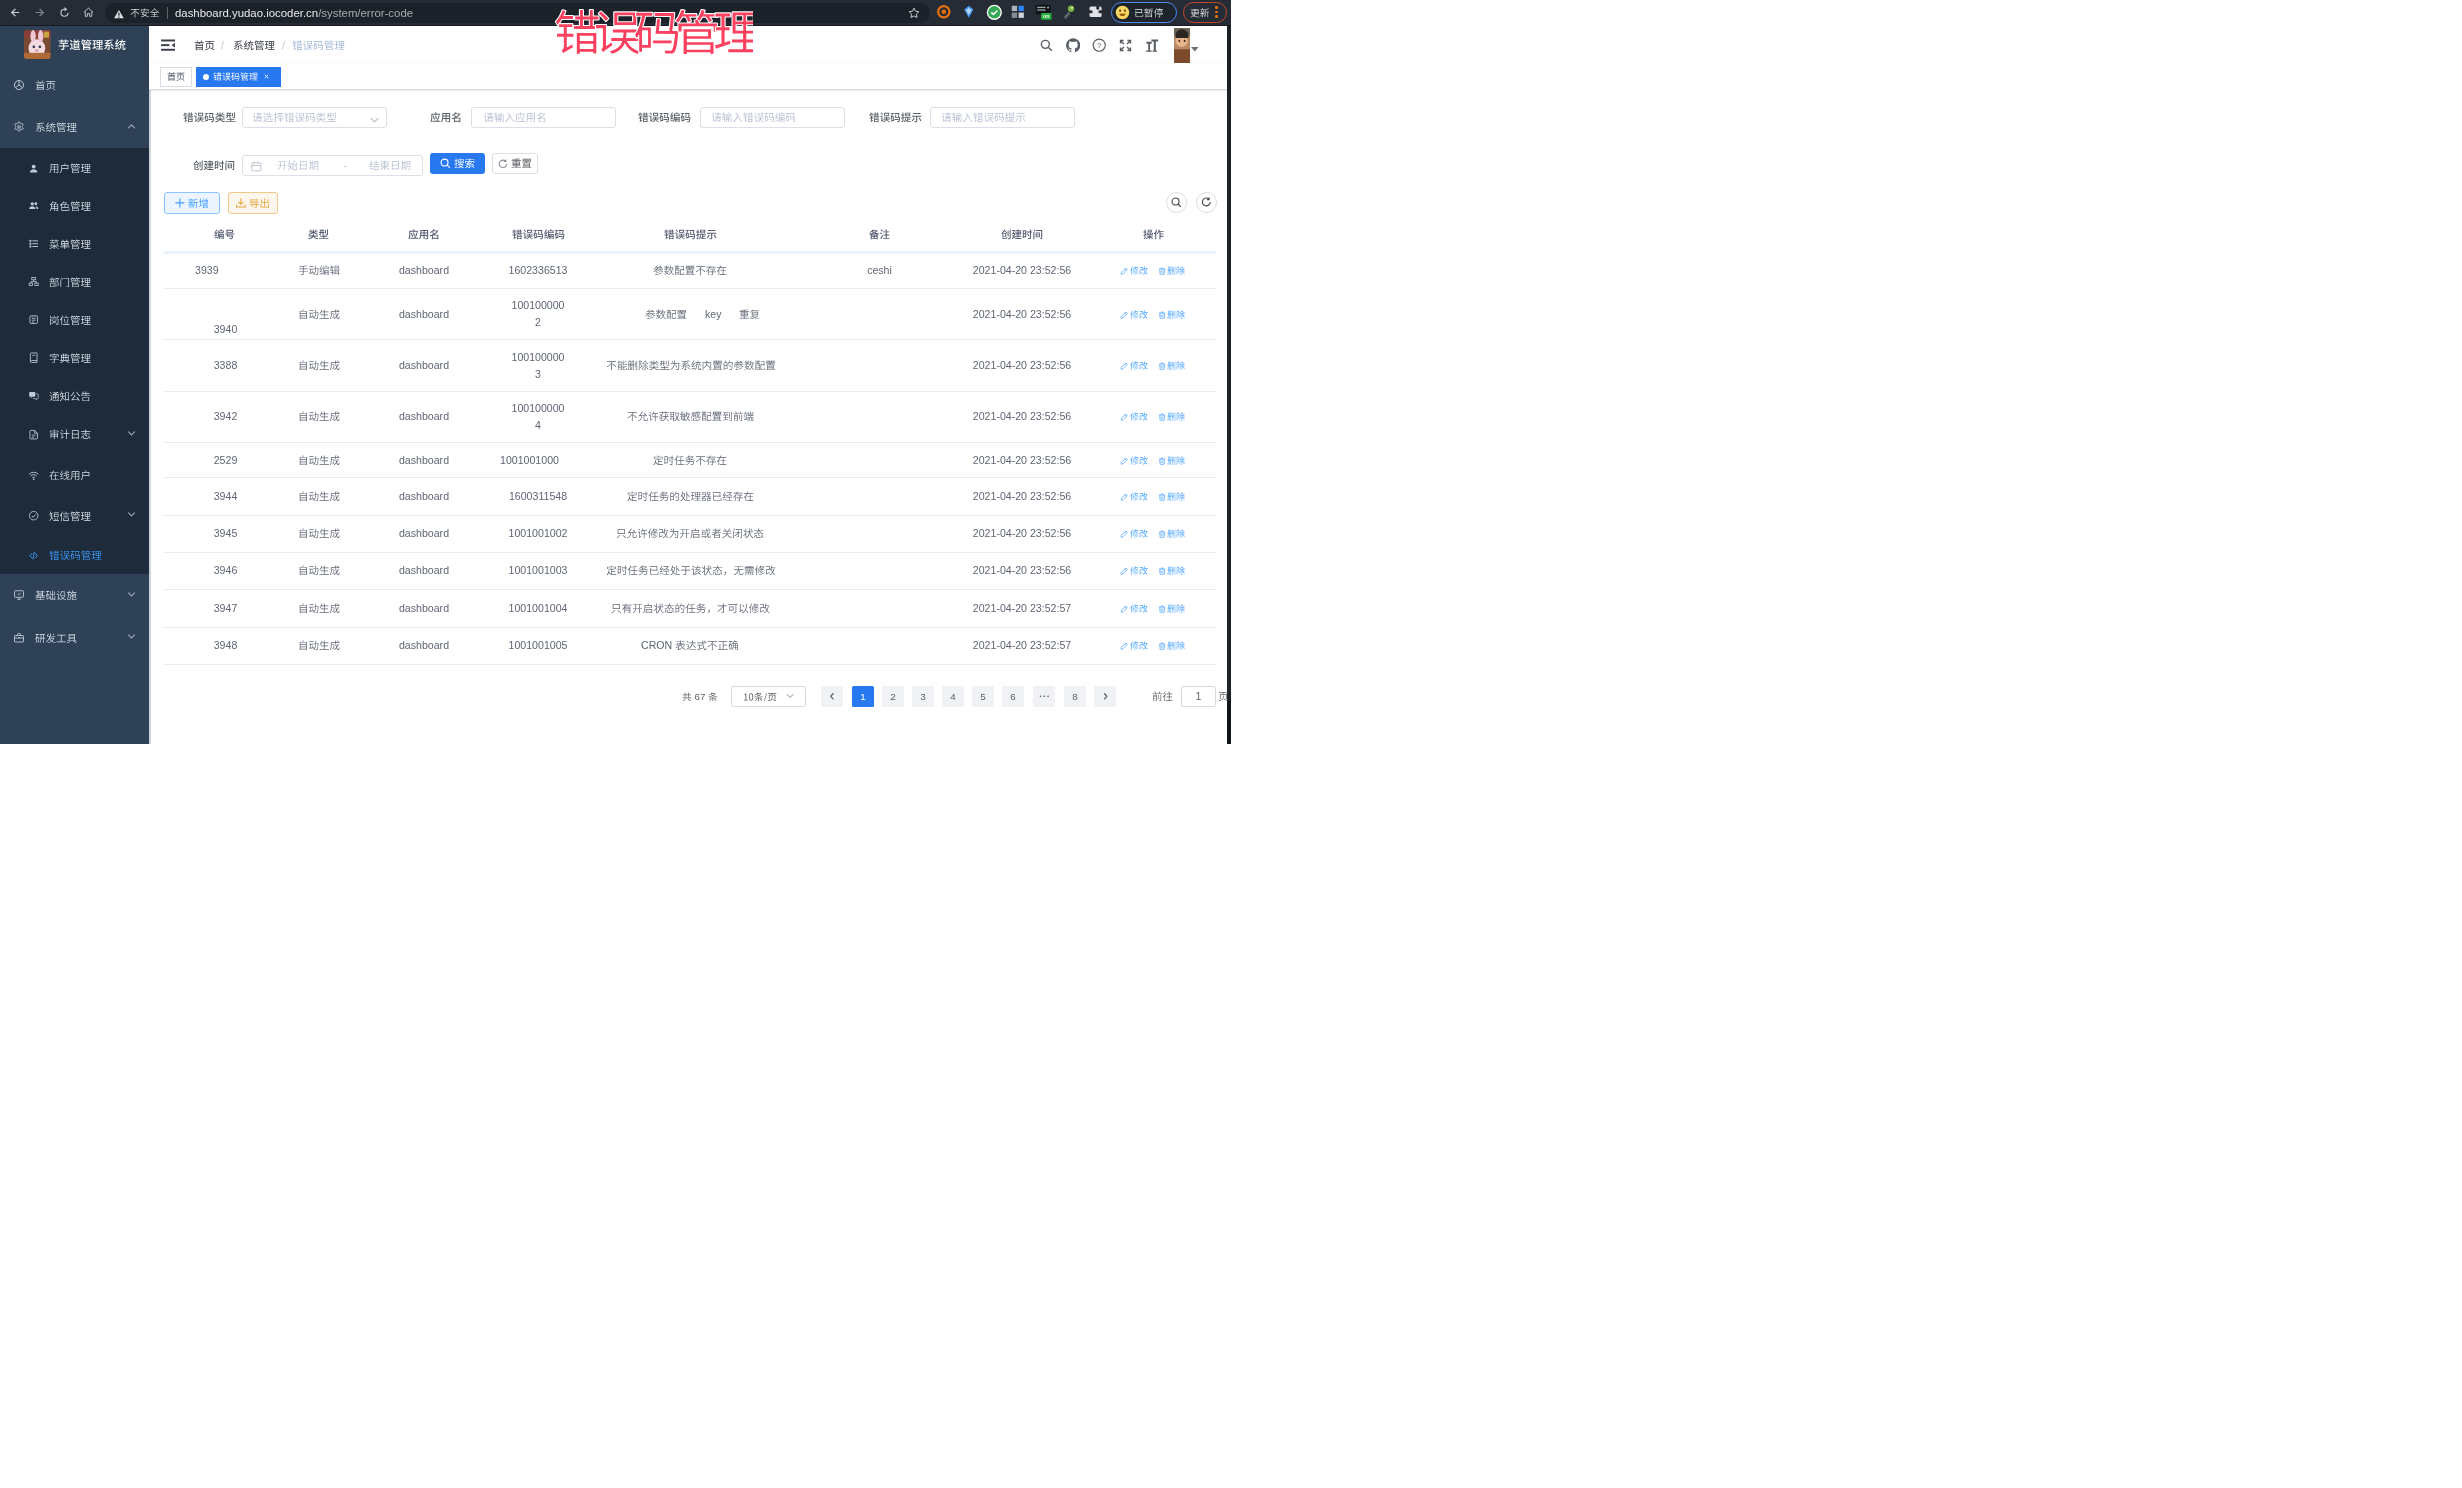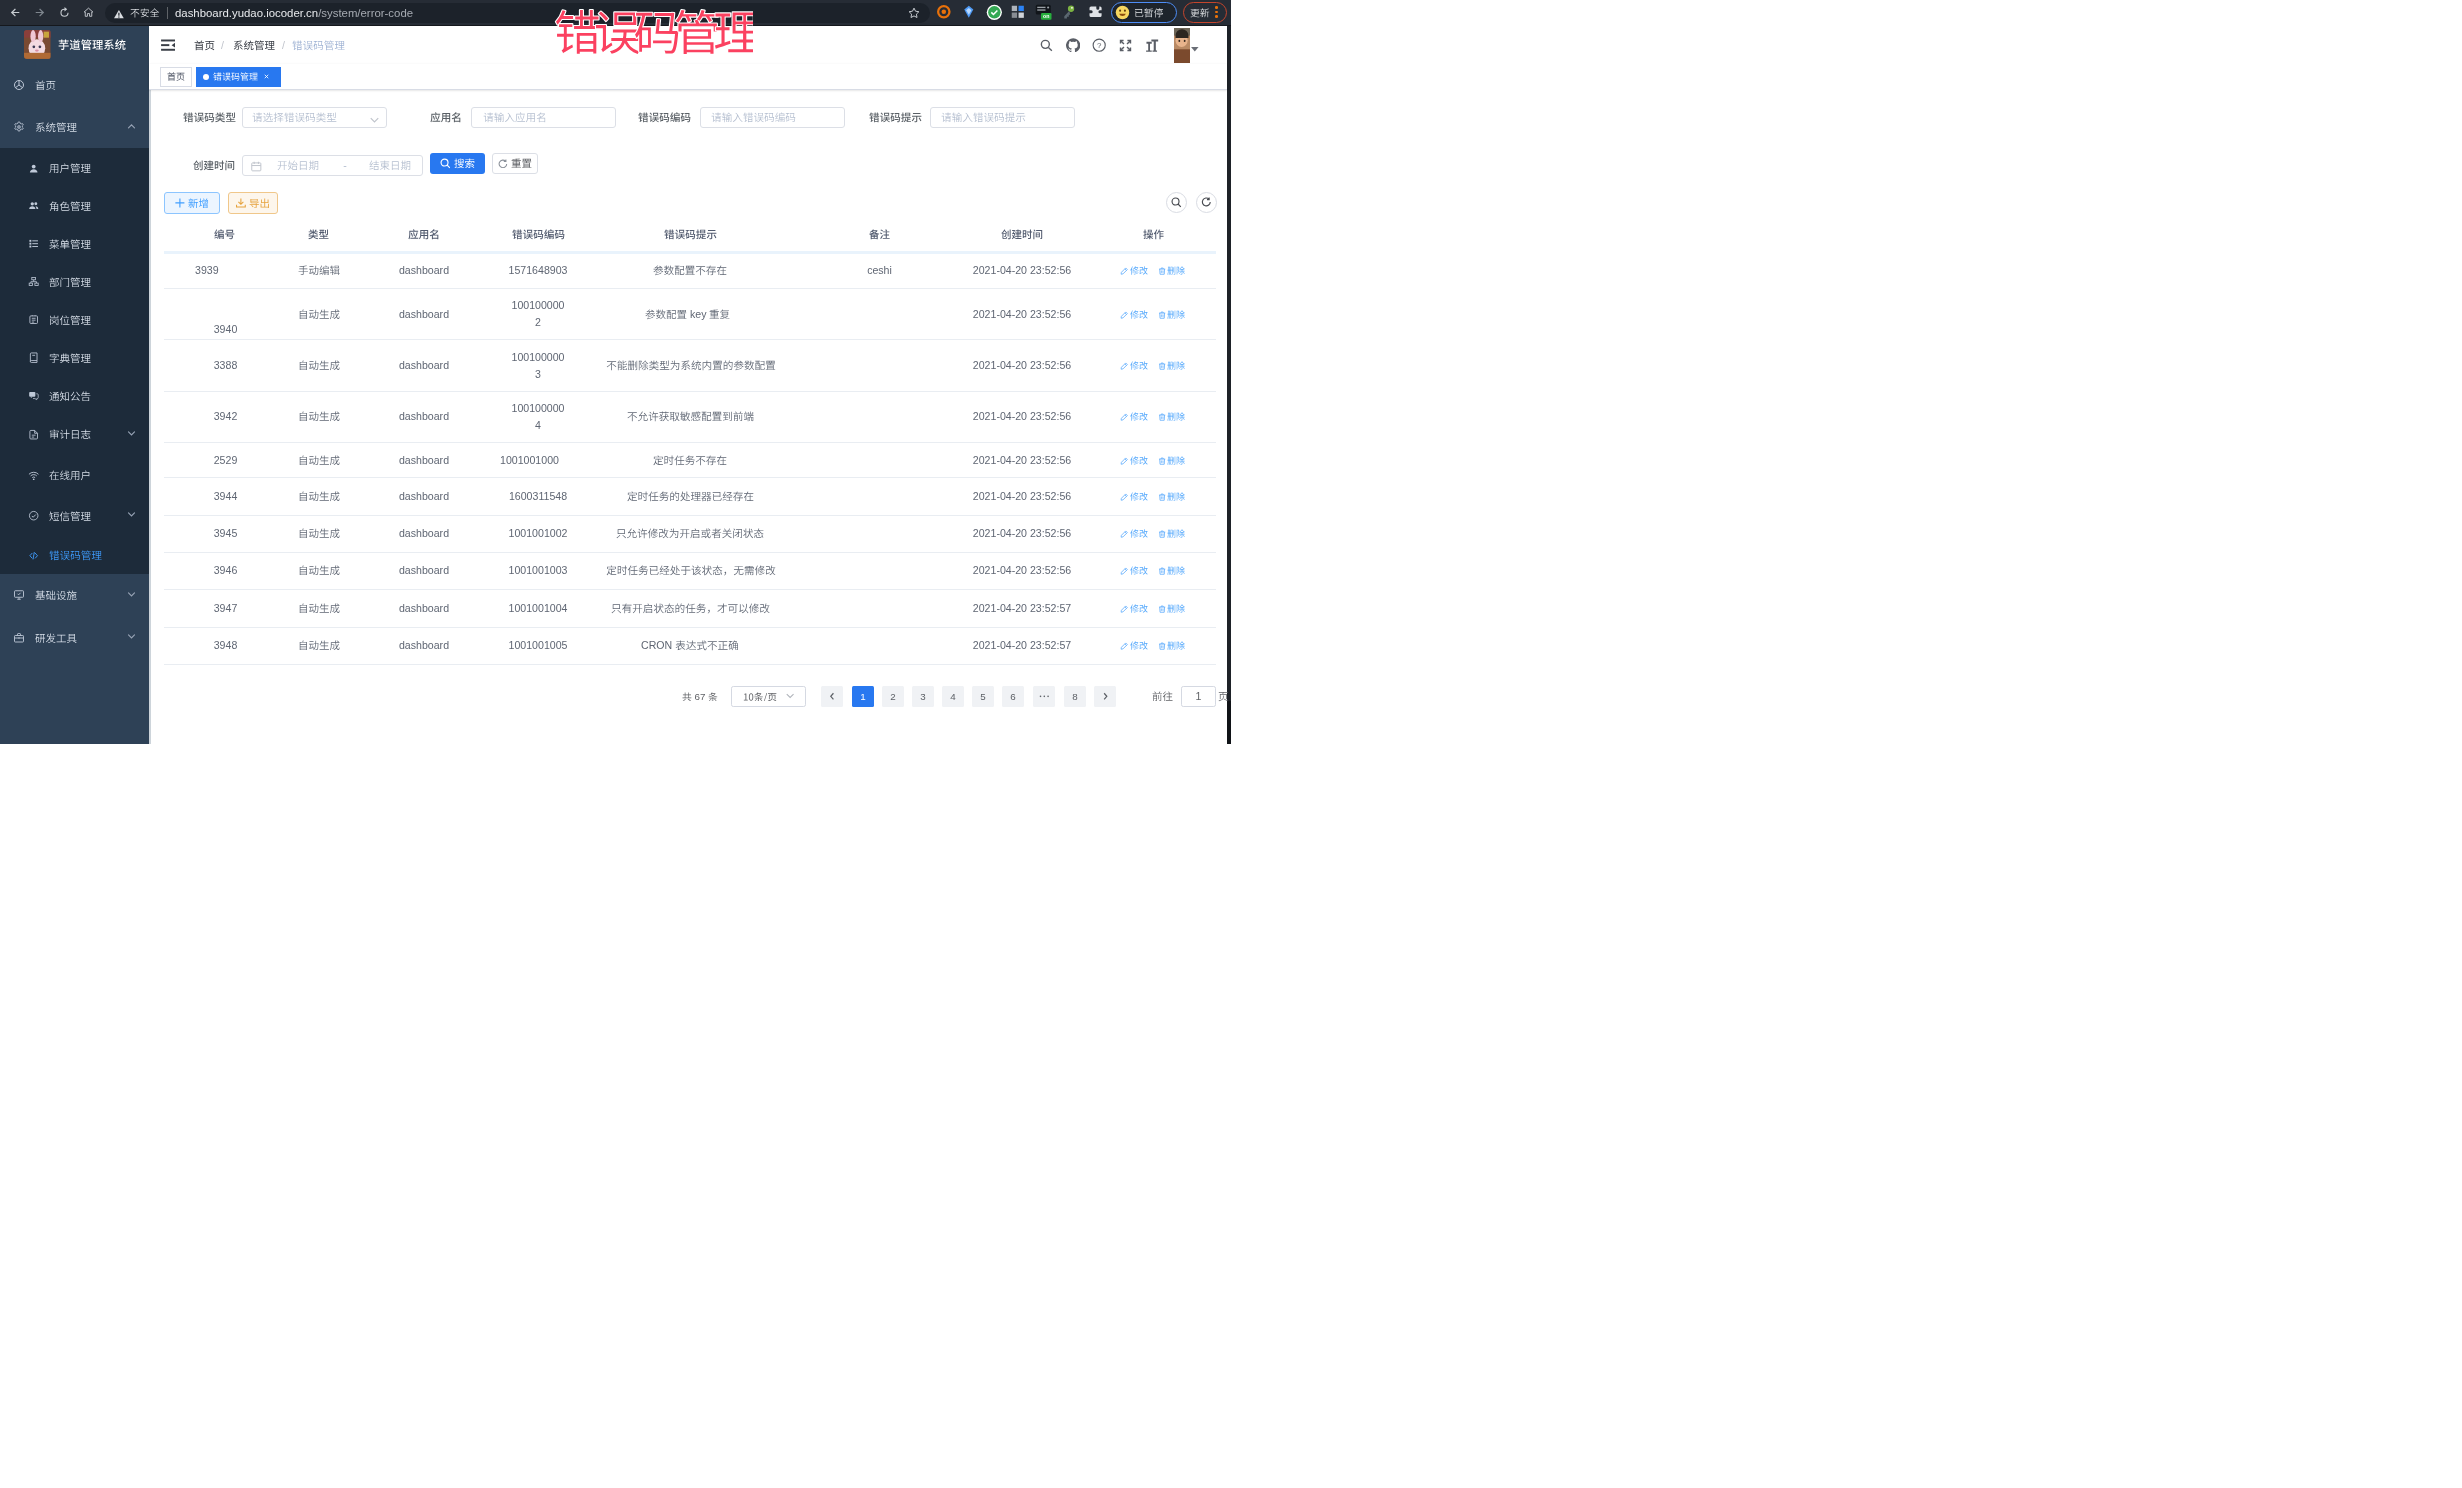--- a/index.html
+++ b/index.html
@@ -735,21 +735,21 @@
       <svg width="42" height="10.6" viewBox="0 -880 4000 1000" style="flex:none">
         <g transform="scale(1,-1)" fill="#5f6673">
           <use href="#q109" x="0"></use>
           <use href="#q110" x="1000"></use>
           <use href="#q82" x="2000"></use>
           <use href="#q111" x="3000"></use>
         </g>
       </svg>
     </div>
 <div style="position:absolute;left:386px;top:262px;width:76px;height:17.4px;font:400 10.6px/17.4px 'Liberation Sans',sans-serif;color:#5f6673;text-align:center;white-space:nowrap">dashboard</div>
-<div style="position:absolute;left:500px;top:262px;width:76px;height:17.4px;font:400 10.6px/17.4px 'Liberation Sans',sans-serif;color:#5f6673;text-align:center;white-space:nowrap">1571648903</div>
+<div style="position:absolute;left:500px;top:262px;width:76px;height:17.4px;font:400 10.6px/17.4px 'Liberation Sans',sans-serif;color:#5f6673;text-align:center;white-space:nowrap">1602336513</div>
 <div style="position:absolute;left:653px;top:262px;width:74px;height:17.4px;display:flex;align-items:center;justify-content:flex-start">
       <svg width="74" height="10.6" viewBox="0 -880 7000 1000" style="flex:none">
         <g transform="scale(1,-1)" fill="#5f6673">
           <use href="#q112" x="0"></use>
           <use href="#q113" x="1000"></use>
           <use href="#q114" x="2000"></use>
           <use href="#q115" x="3000"></use>
           <use href="#q0" x="4000"></use>
           <use href="#q116" x="5000"></use>
           <use href="#q40" x="6000"></use>
@@ -787,21 +787,21 @@
           <use href="#q121" x="0"></use>
           <use href="#q110" x="1000"></use>
           <use href="#q122" x="2000"></use>
           <use href="#q123" x="3000"></use>
         </g>
       </svg>
     </div>
 <div style="position:absolute;left:386px;top:306px;width:76px;height:17.4px;font:400 10.6px/17.4px 'Liberation Sans',sans-serif;color:#5f6673;text-align:center;white-space:nowrap">dashboard</div>
 <div style="position:absolute;left:500px;top:297px;width:76px;height:17.4px;font:400 10.6px/17.4px 'Liberation Sans',sans-serif;color:#5f6673;text-align:center;white-space:nowrap">100100000</div>
 <div style="position:absolute;left:500px;top:314px;width:76px;height:17.4px;font:400 10.6px/17.4px 'Liberation Sans',sans-serif;color:#5f6673;text-align:center;white-space:nowrap">2</div>
-<div style="position:absolute;left:645px;top:306px;height:17.4px;display:flex;align-items:center;justify-content:flex-start;gap:0px">
+<div style="position:absolute;left:645px;top:306px;height:17.4px;display:flex;align-items:center;justify-content:flex-start;gap:15px">
       <svg width="42" height="10.6" viewBox="0 -880 4000 1000" style="flex:none">
         <g transform="scale(1,-1)" fill="#5f6673">
           <use href="#q112" x="0"></use>
           <use href="#q113" x="1000"></use>
           <use href="#q114" x="2000"></use>
           <use href="#q115" x="3000"></use>
         </g>
       </svg>
       <span style="font:400 10.6px/17.4px &quot;Liberation Sans&quot;,sans-serif;color:#5f6673;white-space:pre"> key </span>
       <svg width="21" height="10.6" viewBox="0 -880 2000 1000" style="flex:none">

